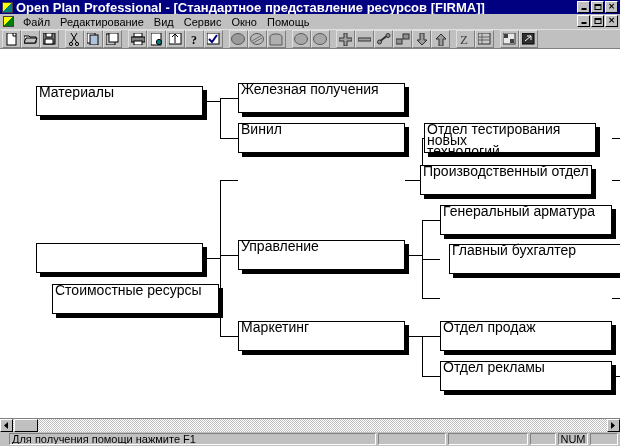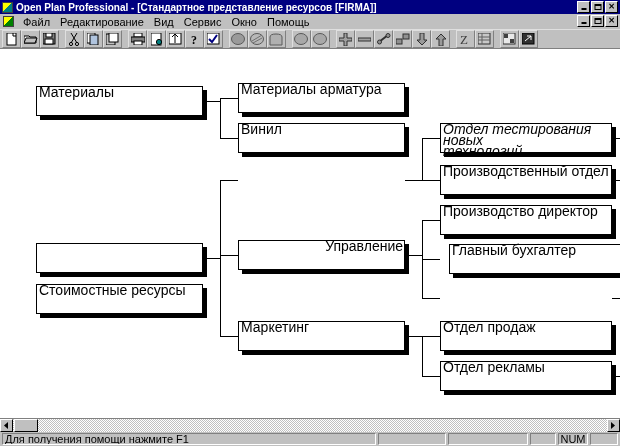--- a/index.html
+++ b/index.html
@@ -17,21 +17,21 @@
     position:absolute;left:0;top:0;width:620px;height:14px;
     background:#000080;color:#fff;
     display:flex;align-items:center;
   }
   .title-ico{
     width:11px;height:11px;margin:0 3px 0 2px;flex:none;
     background:linear-gradient(135deg,#ffff00 0%,#ffff00 45%,#008080 45%,#008080 100%);
     border:1px solid #404040;box-sizing:border-box;
   }
   .title-text{
-    font-size:10px;font-weight:bold;color:#fff;white-space:nowrap;
+    font-size:13px;font-weight:bold;color:#fff;white-space:nowrap;
     line-height:13px;letter-spacing:0px;
   }
   .tb-btns{position:absolute;right:2px;top:1px;display:flex;gap:1px;}
   .tbtn{
     width:13px;height:12px;background:#c0c0c0;
     border:1px solid;border-color:#ffffff #000000 #000000 #ffffff;
     box-sizing:border-box;position:relative;
   }
   .tbtn span{
     position:absolute;left:50%;top:50%;transform:translate(-50%,-50%);
@@ -136,21 +136,21 @@
     position:absolute;left:0;top:432px;width:620px;height:14px;
     background:#c0c0c0;display:flex;align-items:center;gap:2px;
     padding:0 2px;box-sizing:border-box;
   }
   .sb-panel{
     height:12px;background:#c0c0c0;
     border:1px solid;border-color:#808080 #ffffff #ffffff #808080;
     box-sizing:border-box;font-size:11px;line-height:10px;color:#000;
     padding:0 2px;display:flex;align-items:center;overflow:hidden;white-space:nowrap;
   }
-  .sb-msg{flex:1 1 auto;}
+  .sb-msg{flex:1 1 auto;margin-left:7px;}
   .p1{width:68px;flex:none;}
   .p2{width:80px;flex:none;}
   .p3{width:26px;flex:none;}
   .p4{width:30px;flex:none;justify-content:center;}
   .p5{width:28px;flex:none;}
 </style>
 </head>
 <body>
 
 <div class="app">
@@ -391,67 +391,67 @@
 
       <div class="node" style="left:36px;top:37px;width:167px;height:30px;">
         <div class="shadow"></div>
         <div class="face"></div>
         <div class="label">Материалы</div>
       </div>
 
       <div class="node" style="left:238px;top:34px;width:167px;height:30px;">
         <div class="shadow"></div>
         <div class="face"></div>
-        <div class="label">Материалы арматура</div>
+        <div class="label">Железная получения</div>
       </div>
 
       <div class="node" style="left:238px;top:74px;width:167px;height:30px;">
         <div class="shadow"></div>
         <div class="face"></div>
         <div class="label">Винил</div>
       </div>
 
-      <div class="node" style="left:440px;top:74px;width:172px;height:30px;font-style:italic;">
+      <div class="node" style="left:424px;top:74px;width:172px;height:30px;">
         <div class="shadow"></div>
         <div class="face"></div>
         <div class="label">Отдел тестирования новых
 технологий</div>
       </div>
 
 
-      <div class="node" style="left:440px;top:116px;width:172px;height:30px;">
+      <div class="node" style="left:420px;top:116px;width:172px;height:30px;">
         <div class="shadow"></div>
         <div class="face"></div>
         <div class="label">Производственный отдел</div>
       </div>
 
       <div class="node" style="left:440px;top:156px;width:172px;height:30px;">
         <div class="shadow"></div>
         <div class="face"></div>
-        <div class="label">Производство директор</div>
+        <div class="label">Генеральный арматура</div>
       </div>
 
       <div class="node" style="left:36px;top:194px;width:167px;height:30px;">
         <div class="shadow"></div>
         <div class="face"></div>
       </div>
 
-      <div class="node" style="left:238px;top:191px;width:167px;height:30px;text-align:right;">
+      <div class="node" style="left:238px;top:191px;width:167px;height:30px;">
         <div class="shadow"></div>
         <div class="face"></div>
         <div class="label">Управление</div>
       </div>
 
       <div class="node" style="left:440px;top:195px;width:172px;height:30px;margin-left:9px;">
         <div class="shadow"></div>
         <div class="face"></div>
         <div class="label">Главный бухгалтер</div>
       </div>
 
-      <div class="node" style="left:36px;top:235px;width:167px;height:30px;">
+      <div class="node" style="left:52px;top:235px;width:167px;height:30px;">
         <div class="shadow"></div>
         <div class="face"></div>
         <div class="label">Стоимостные ресурсы</div>
       </div>
 
 
       <div class="node" style="left:238px;top:272px;width:167px;height:30px;">
         <div class="shadow"></div>
         <div class="face"></div>
         <div class="label">Маркетинг</div>

